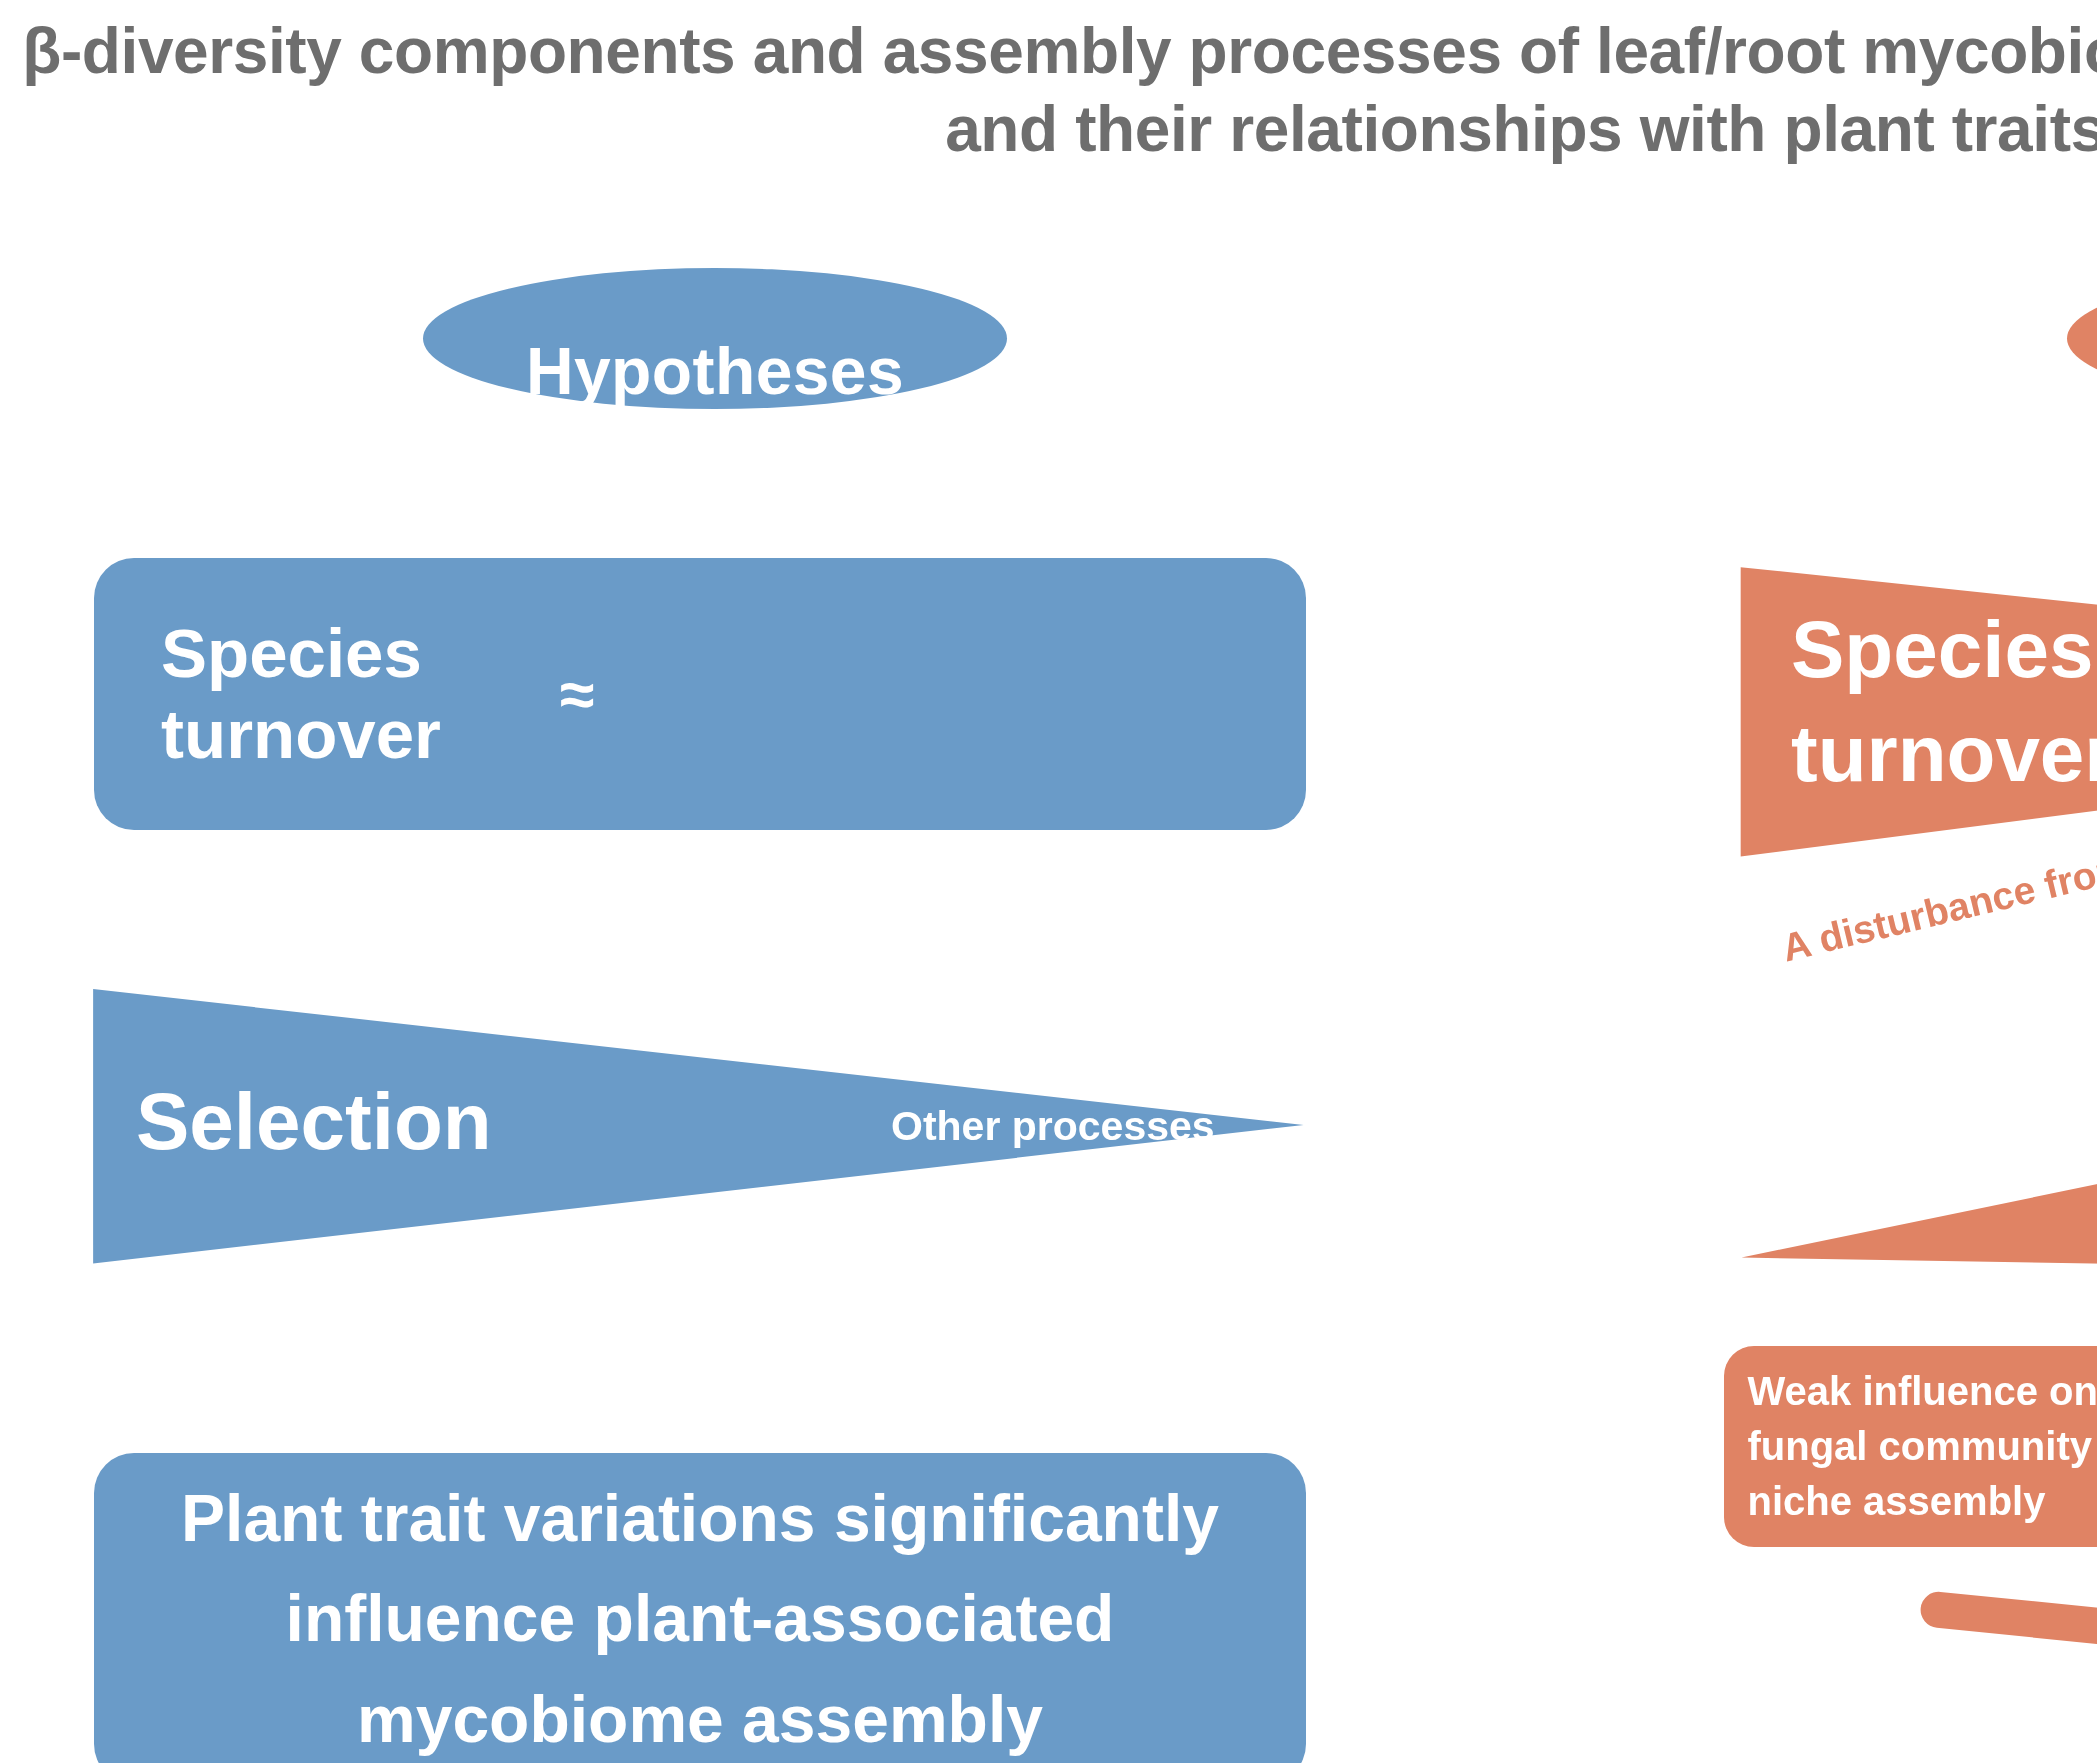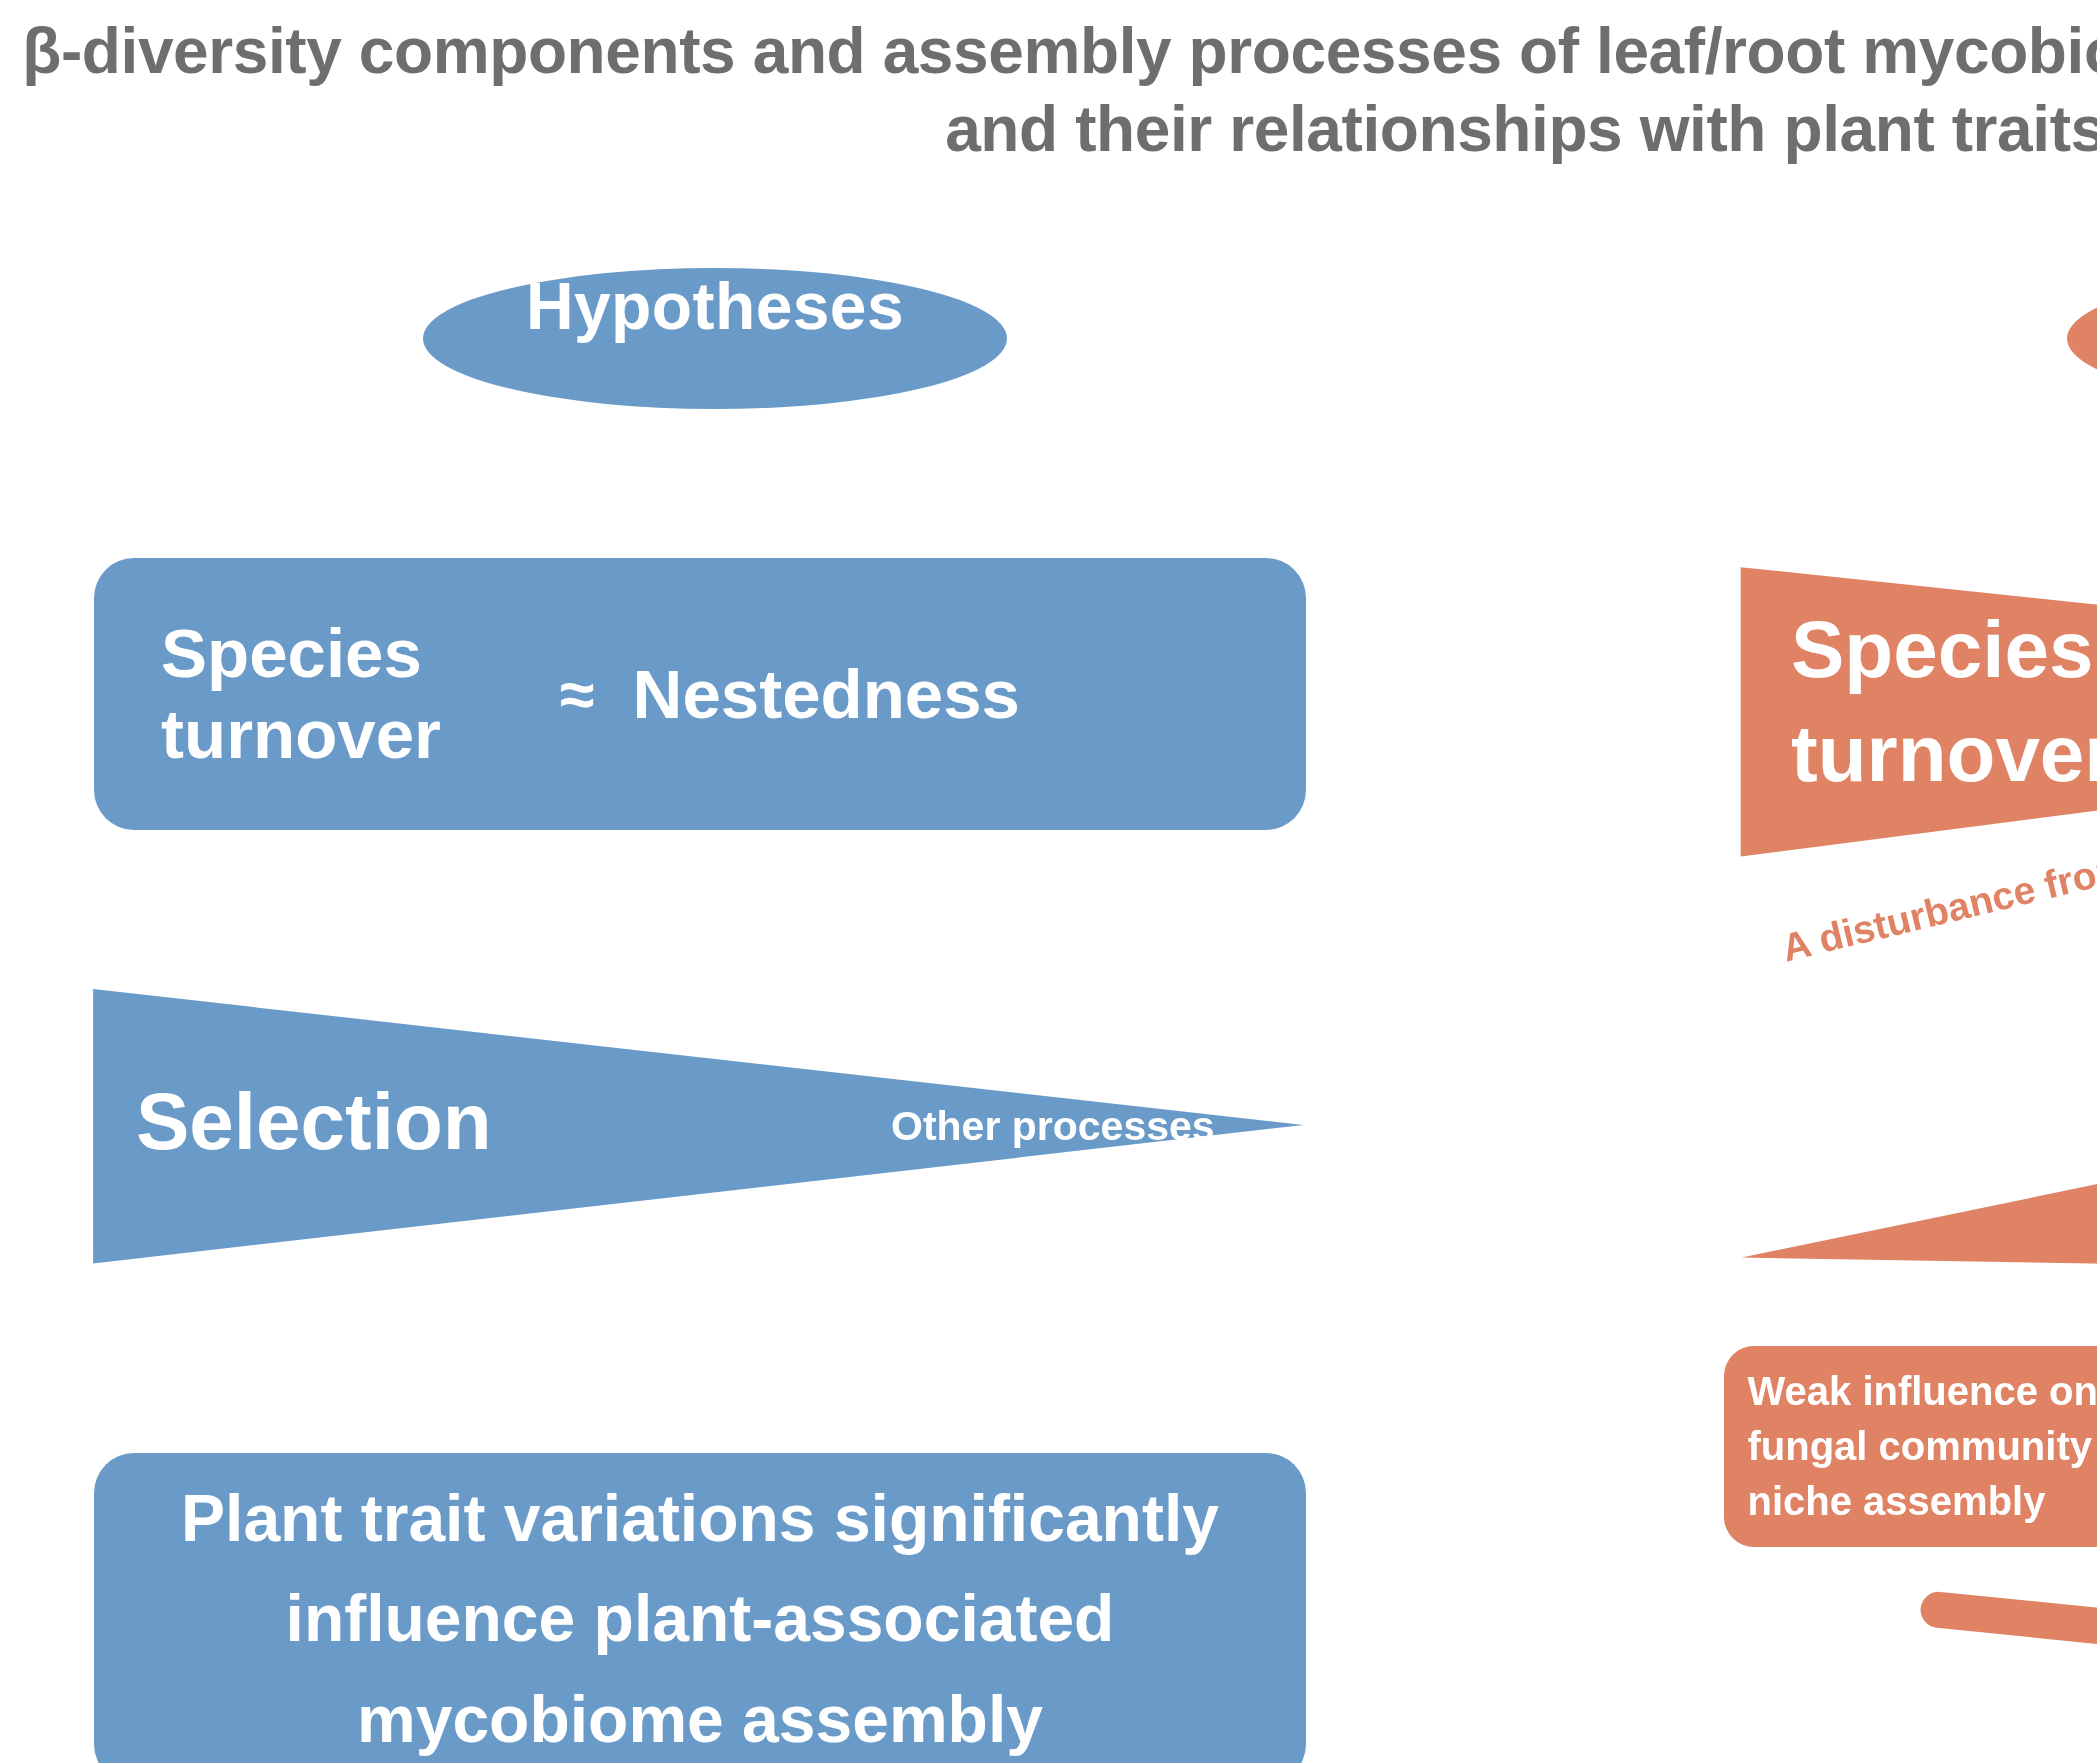--- a/index.html
+++ b/index.html
@@ -11,21 +11,21 @@
     position:absolute; left:0; top:11.7px; width:3051px;
     text-align:center; color:#6e6e6e;
     font-size:64px; font-weight:bold; line-height:1.22;
     letter-spacing:-0.4px;
   }
   #title .line{display:block;}
 
   
   .ellipse{
     position:absolute; border-radius:50%;
-    display:flex; align-items:flex-start; justify-content:center;
+    display:flex; align-items:flex-end; justify-content:center;
     color:#ffffff; font-weight:bold; font-size:66px;
     letter-spacing:0.4px;
   }
   #hypo-ellipse{left:423px; top:268px; width:584px; height:141px; background:#6a9bc8;}
   #find-ellipse{left:2067px; top:268px; width:596px; height:141px; background:#e08364;}
 
   
   .roundbox{
     position:absolute; display:flex; align-items:center; justify-content:center;
     text-align:center; color:#ffffff; font-weight:bold;
@@ -105,21 +105,20 @@
 
 <div class="ellipse" id="hypo-ellipse">
   <span>Hypotheses</span>
 </div>
 
 <div class="roundbox" id="hypo-box-1">
   <div class="inner">
     <span class="st" style="white-space: pre-line;">Species
 turnover</span>
     <span class="approx">≈</span>
-    <span class="nest">Nestedness</span>
   </div>
 </div>
 
 <span class="lbl" id="h-selection">Selection</span>
 <span class="lbl" id="h-other">Other processes</span>
 
 <div class="roundbox" id="hypo-box-2">
   <span>Plant trait variations significantly influence plant-associated mycobiome assembly</span>
 </div>
 

